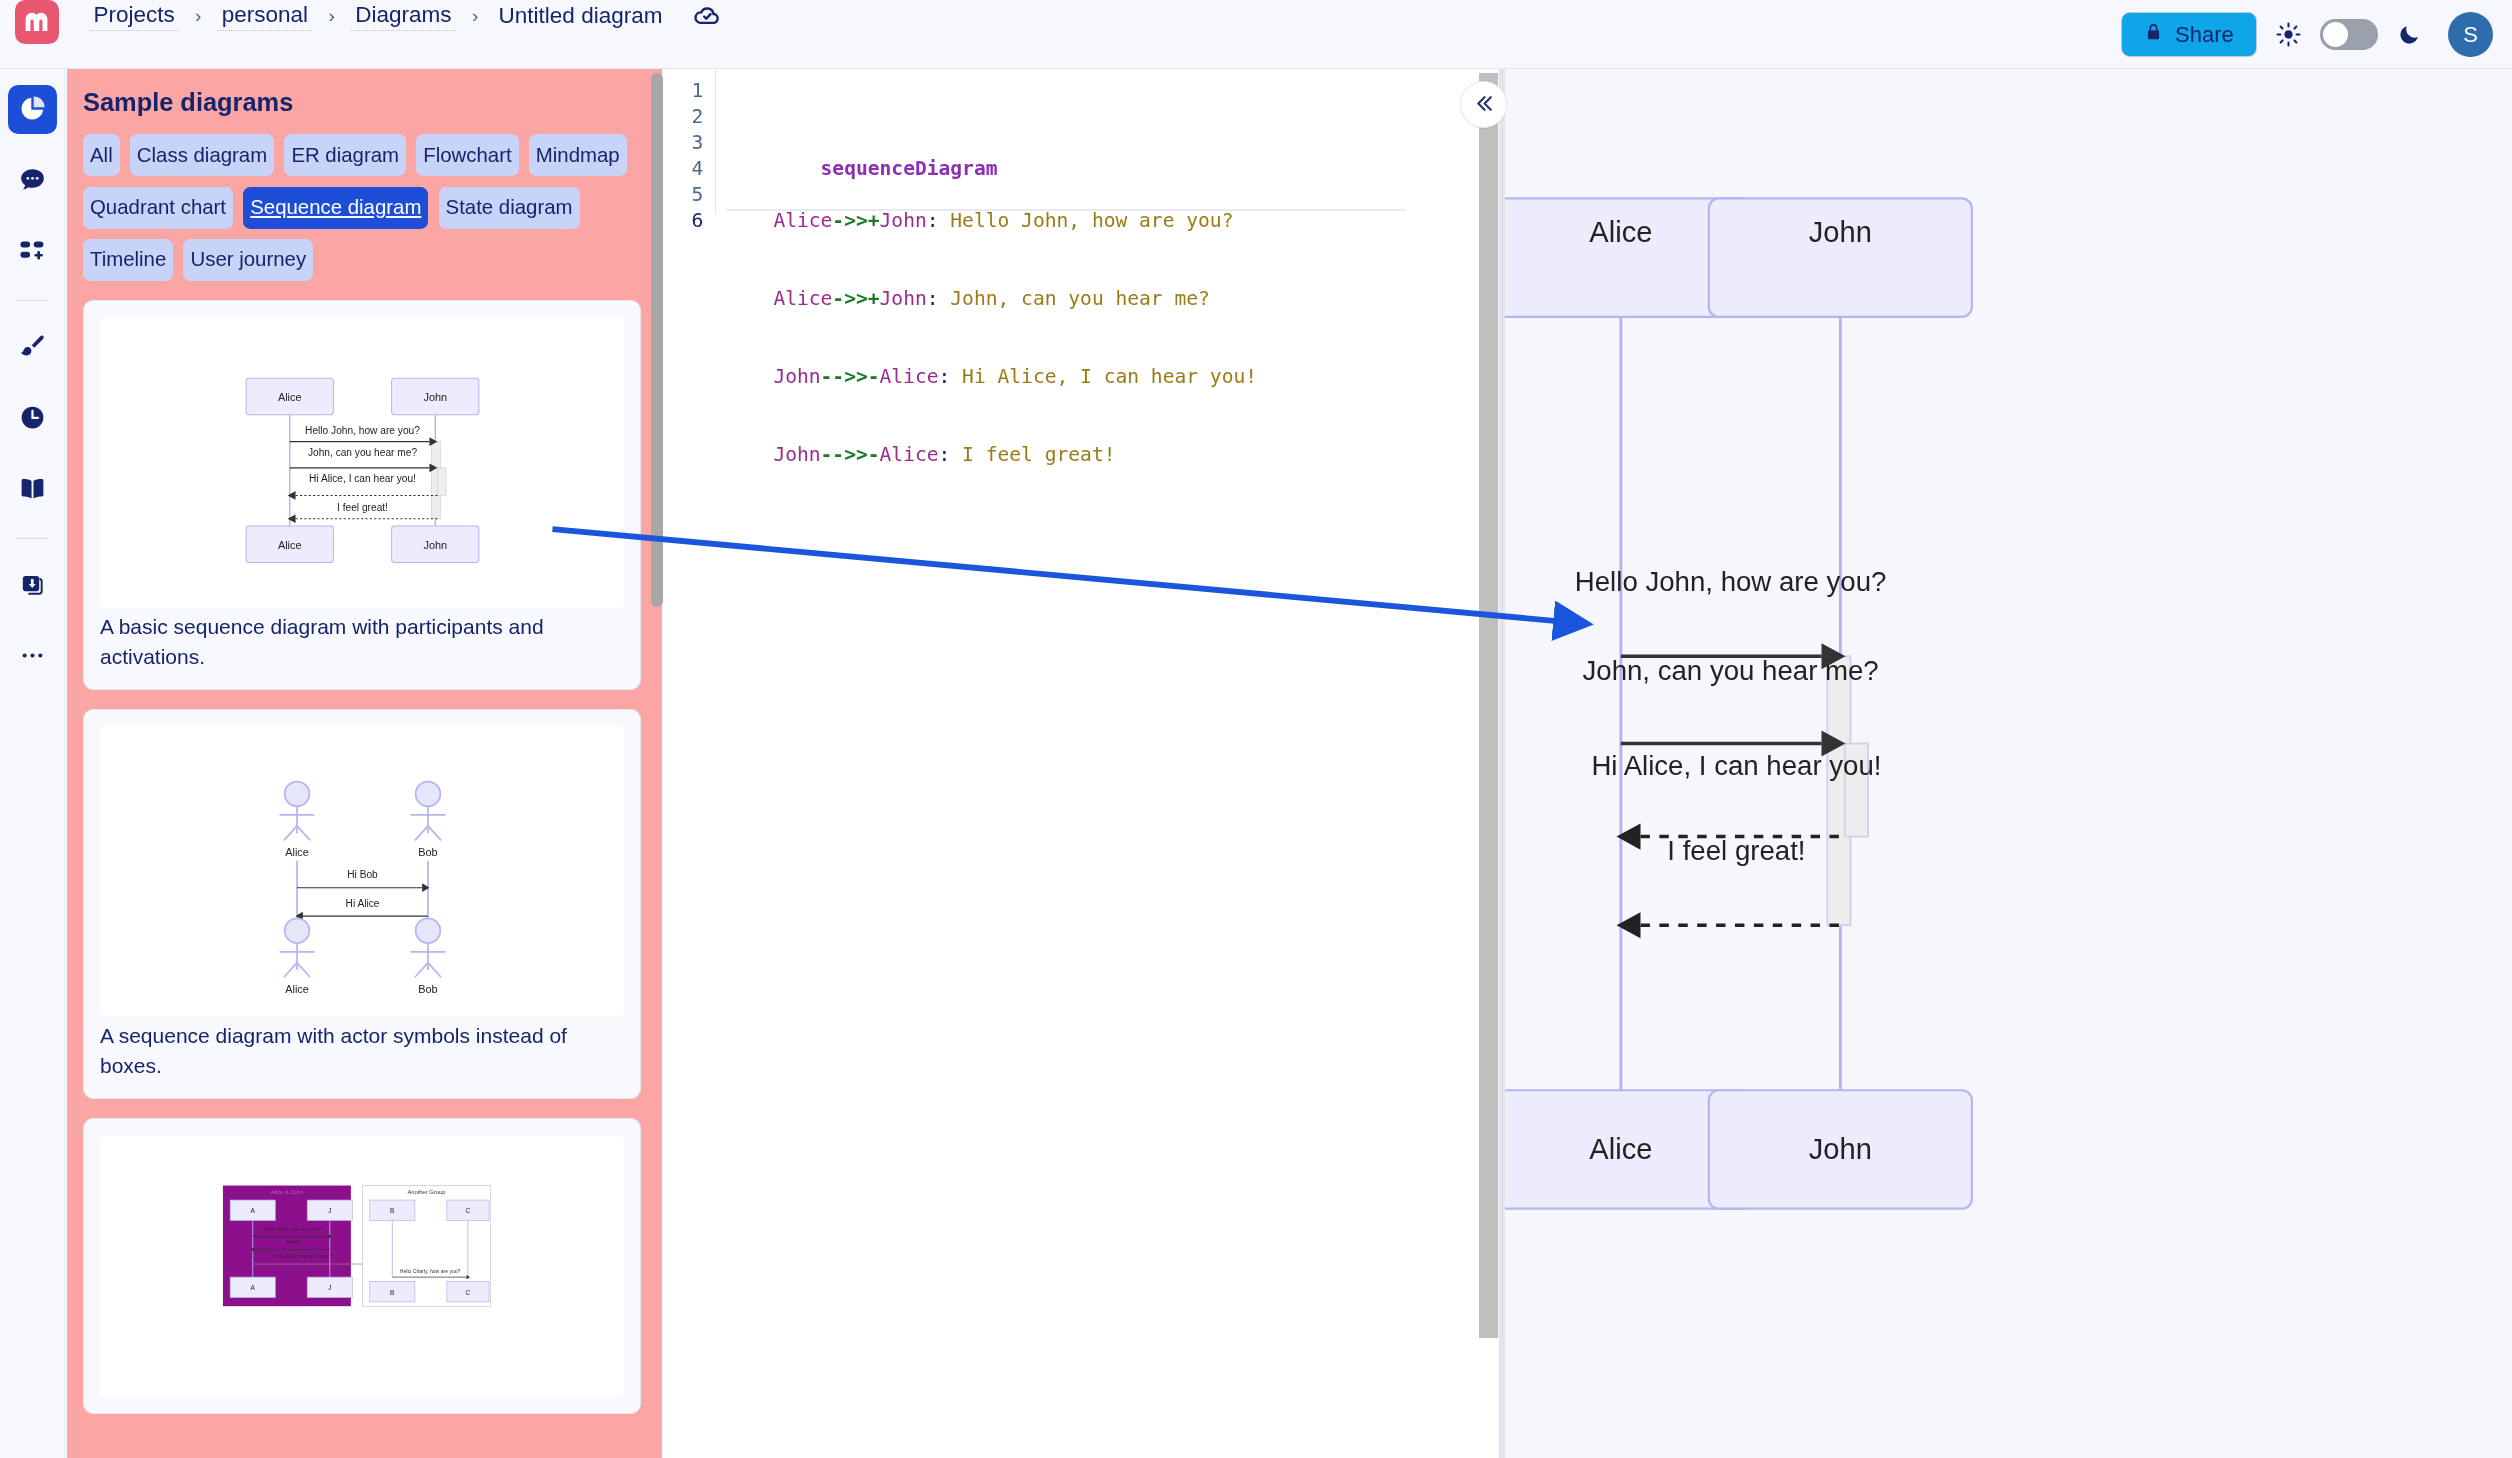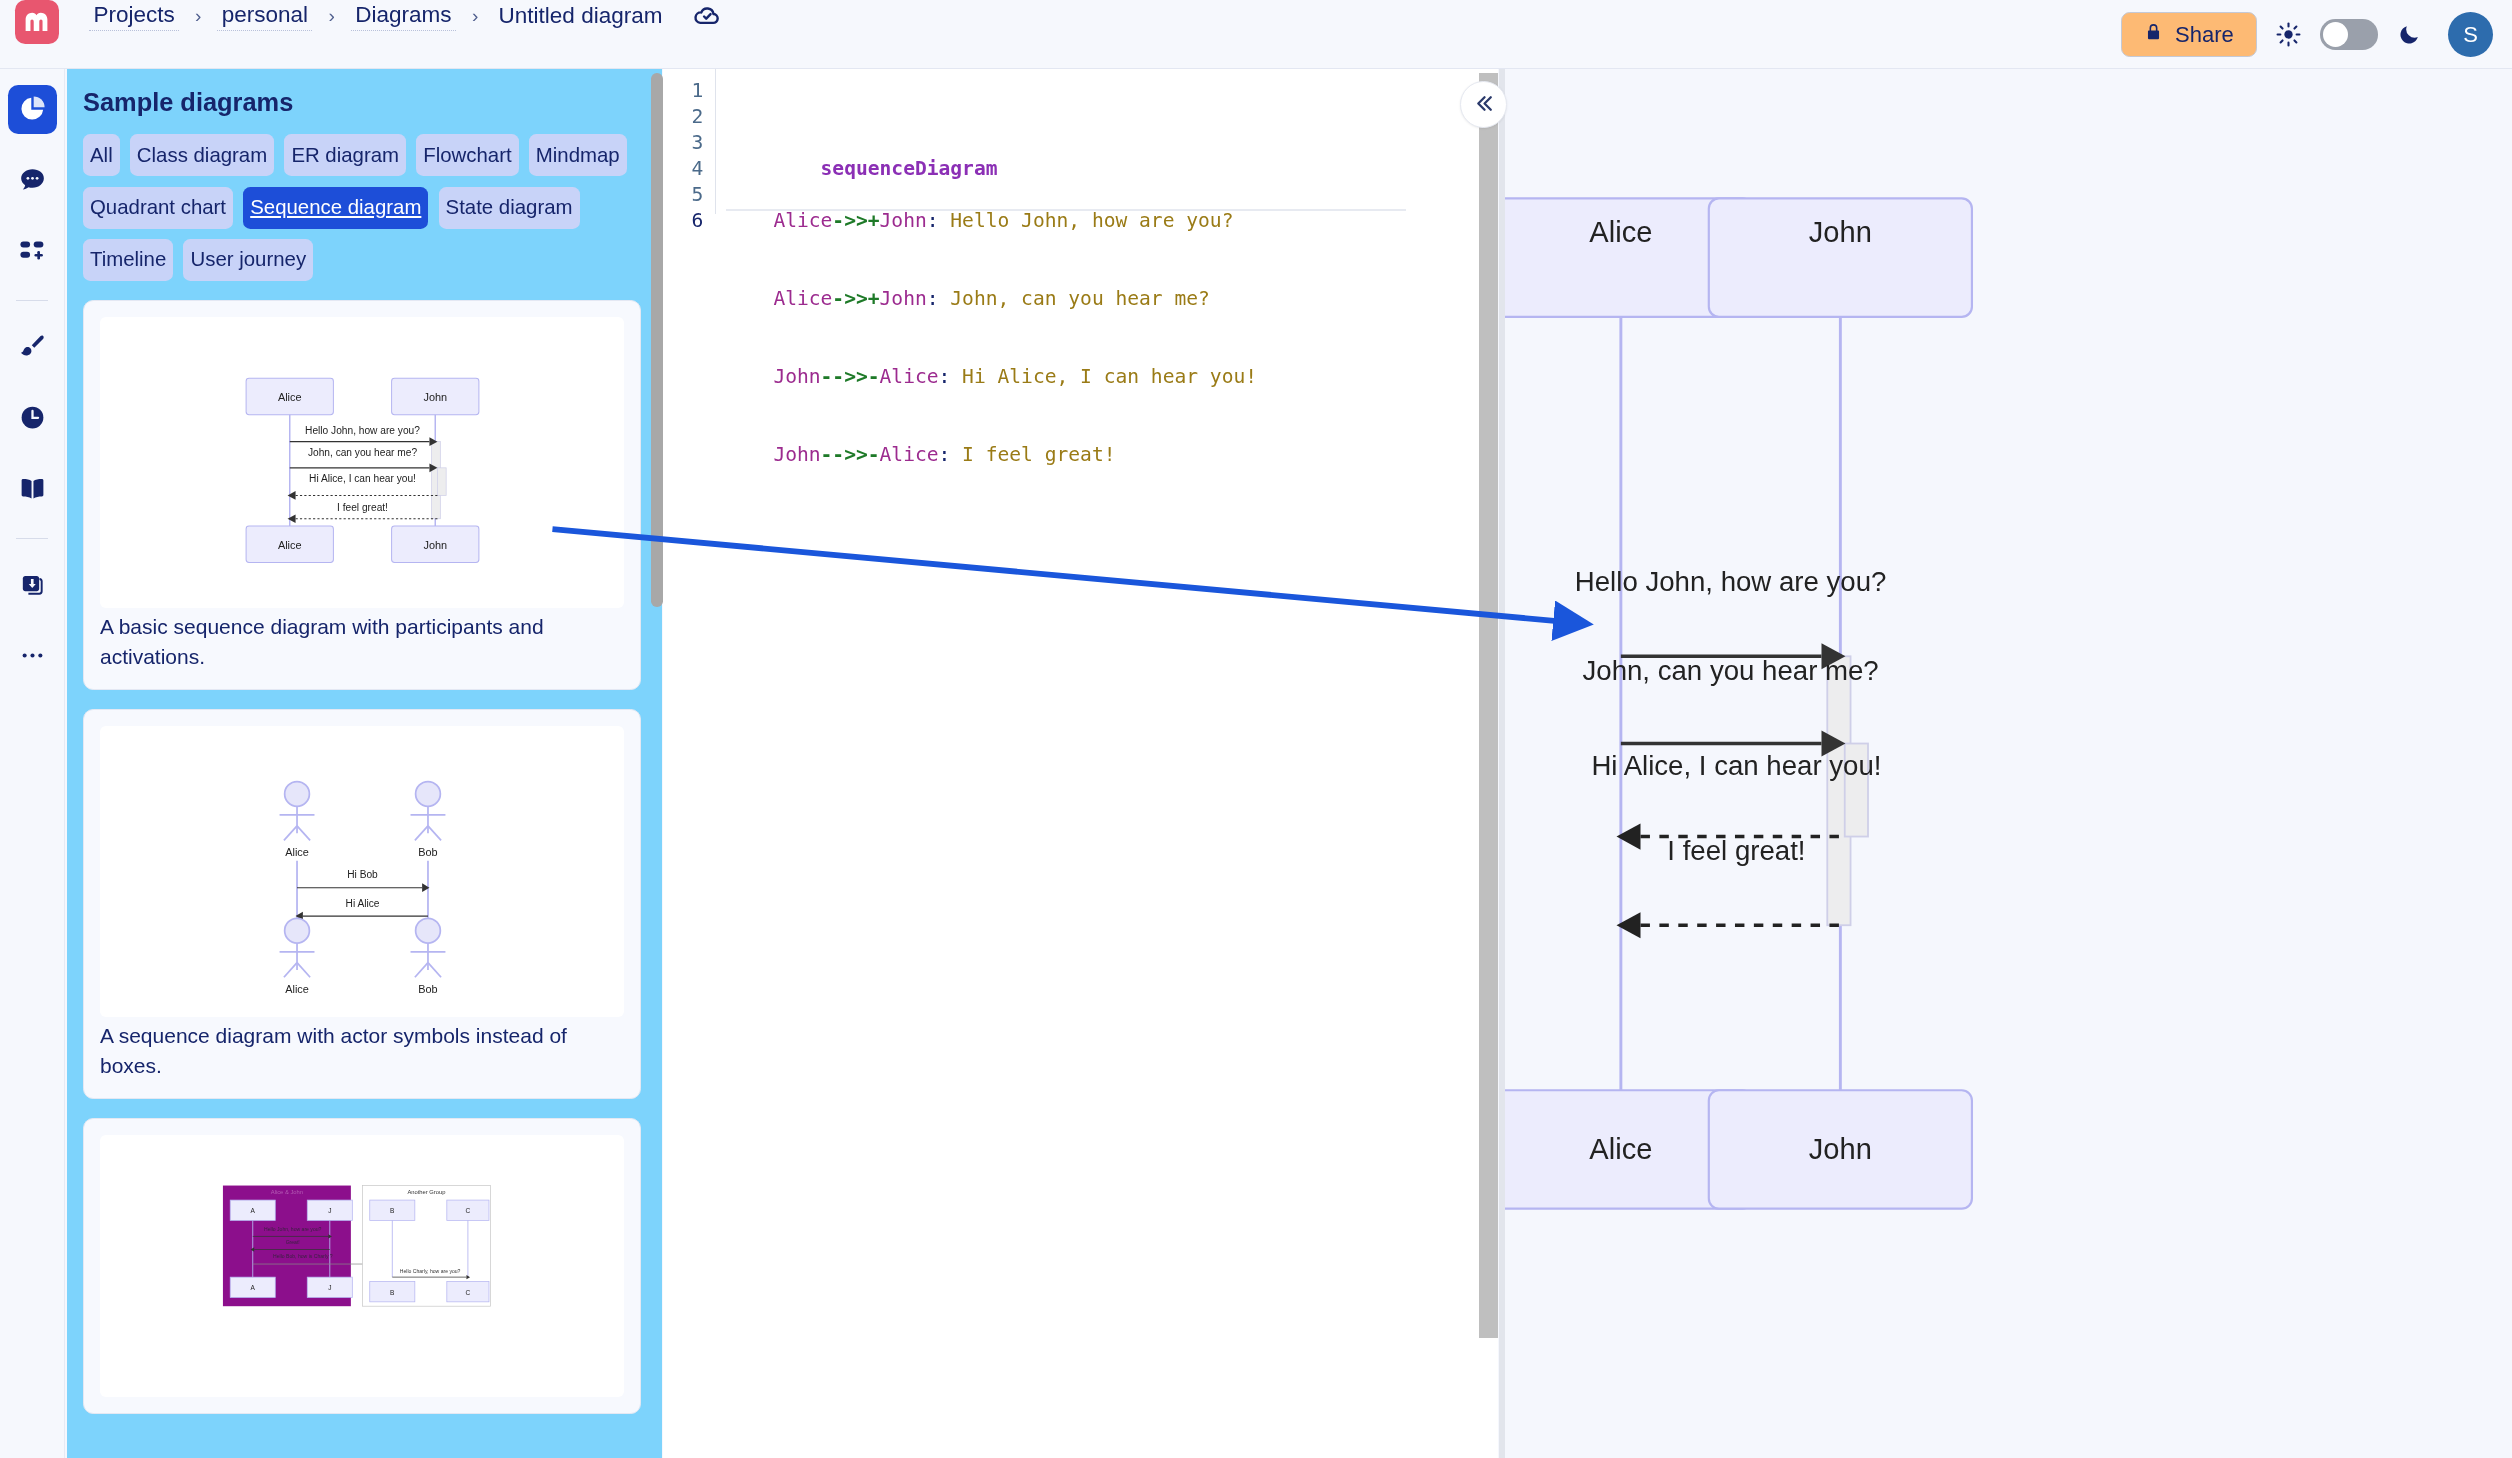--- a/index.html
+++ b/index.html
@@ -42,21 +42,21 @@
   #cloud-saved svg { width: 30.5px; height: 30.5px; }
 
   #topbar-right {
     position: absolute; right: 19px; top: 0; height: 69px;
     display: flex; align-items: center; gap: 19px;
   }
   #share-btn {
     display: flex; align-items: center; gap: 11.6px;
     height: 45px; padding: 0 22px;
     border: 1.5px solid #c4c9d6; border-radius: 8.7px;
-    background: #fdba74; color: #16256b;
+    background: #0ea5e9; color: #16256b;
     font-size: 22px; cursor: pointer;
   }
   #share-btn svg { width: 19px; height: 22px; }
   .theme-icon svg { width: 25px; height: 25px; display: block; }
   #theme-toggle {
     width: 58px; height: 30.5px; border-radius: 15.3px;
     background: #9aa0ab; position: relative; cursor: pointer;
   }
   #theme-knob {
     position: absolute; left: 2.9px; top: 2.9px;
@@ -82,21 +82,21 @@
     display: flex; align-items: center; justify-content: center;
     cursor: pointer; color: #16256b;
   }
   .rail-item.active { background: #1d4ed8; color: #ffffff; }
   .rail-item svg { width: 29px; height: 29px; }
   .rail-div { width: 32px; height: 1.5px; background: #d7dcea; margin: 1.5px 0 22px 0; }
 
   
   #samples {
     position: absolute; left: 67px; top: 69px; width: 595px; height: 1389px;
-    background: #7dd3fc; overflow: hidden;
+    background: #fca5a5; overflow: hidden;
   }
   #samples-title {
     margin: 19px 0 0 16px; font-size: 25.4px; font-weight: bold; color: #16256b;
   }
   #chips {
     margin: 17.4px 0 0 16px; width: 552px;
     display: flex; flex-wrap: wrap; gap: 10.2px 10.2px;
   }
   .chip {
     background: #c8d3f8; color: #16256b;

